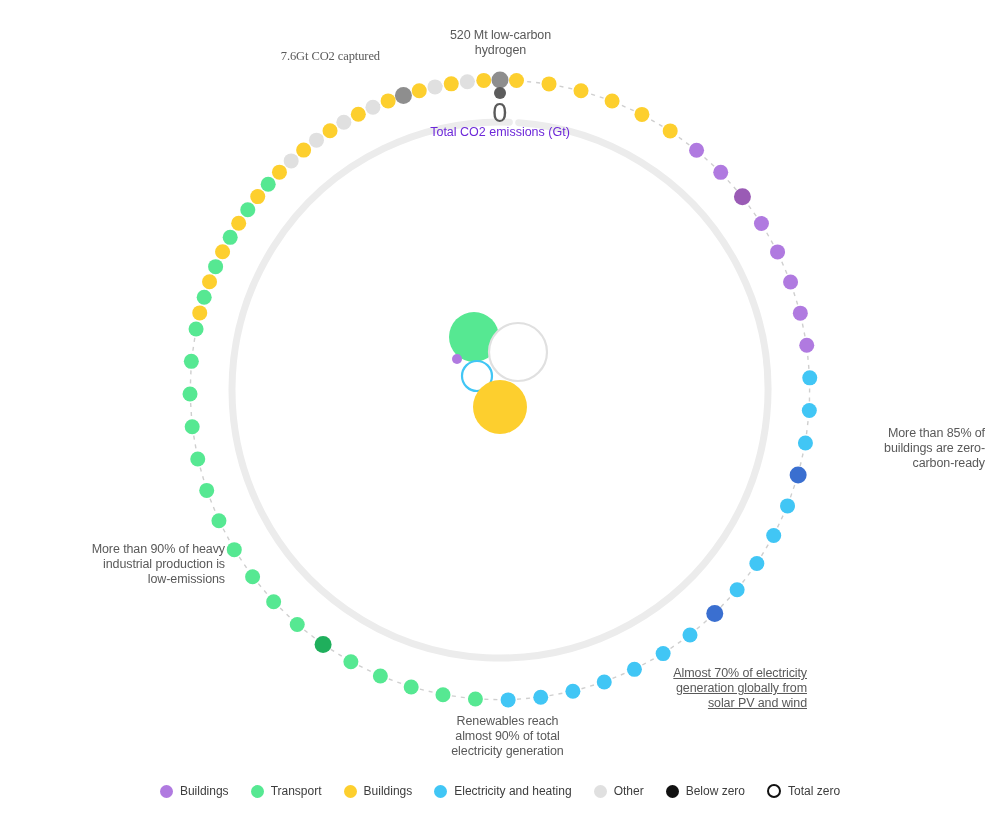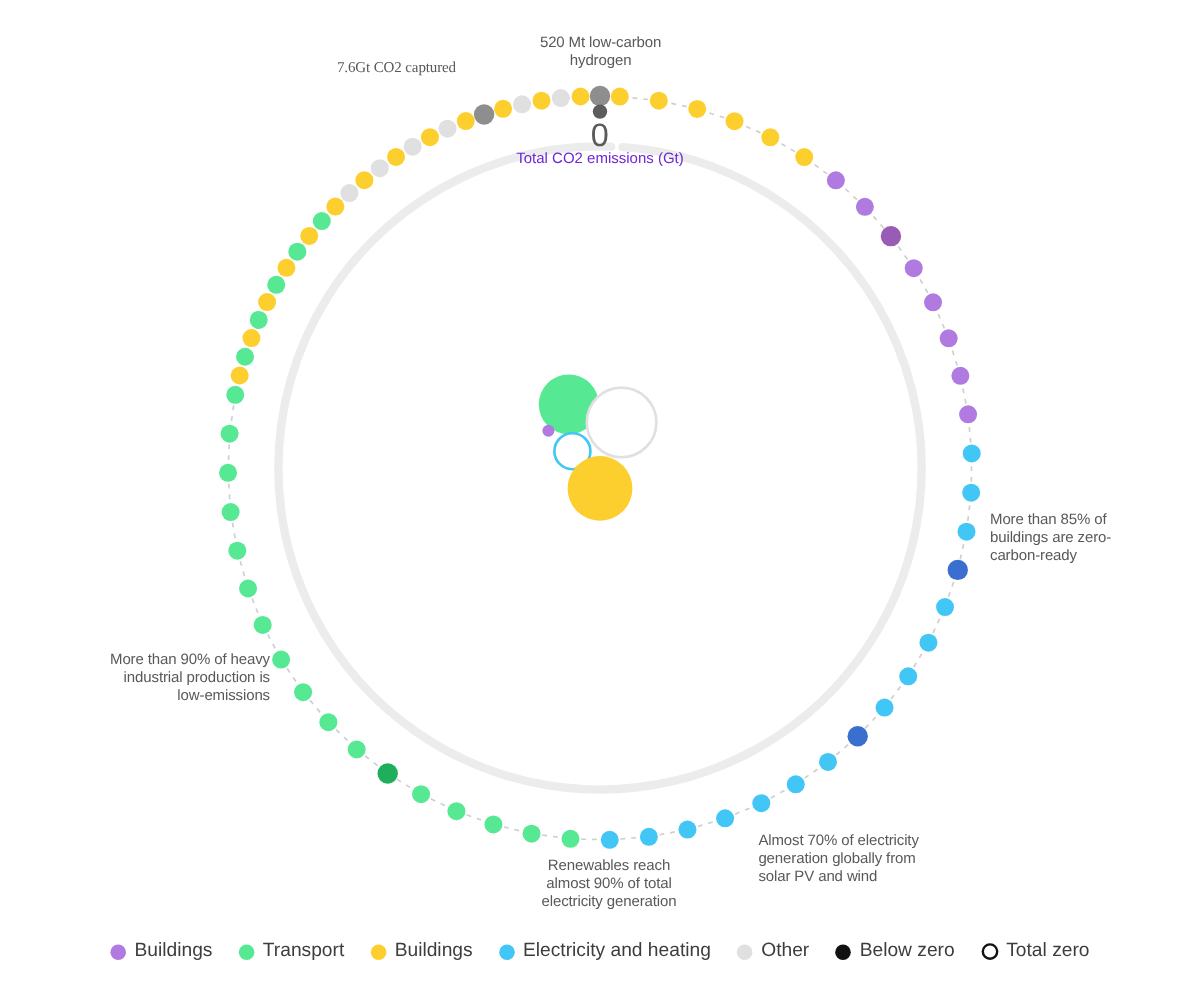--- a/index.html
+++ b/index.html
@@ -14,42 +14,42 @@
   .anno{
     position:absolute;
     font-size:12.5px;
     line-height:15px;
     color:#595959;
     letter-spacing:-0.1px;
     white-space:pre-line;
   }
   .anno.c{text-align:center;margin-top:16px;}
   .anno.r{text-align:right;}
-  .anno.l{text-align:left;}
+  .anno.l{text-align:right;}
   .center-num{
     position:absolute;
     font-size:27px;
     color:#5a5a5a;
     text-align:center;
     letter-spacing:0.5px;
   }
   .center-lbl{
     position:absolute;
     font-size:12.5px;
     color:#6d28d9;
     text-align:center;
   }
   .legend{
     position:absolute;
     left:0;top:784px;width:1000px;
     display:flex;
     justify-content:center;
     align-items:center;
     gap:22px;
-    font-size:16px;
+    font-size:12px;
     color:#3d3d3d;
   }
   .legend-item{display:flex;align-items:center;gap:7px;}
   .legend-dot{width:13px;height:13px;border-radius:50%;display:inline-block;}
   .legend-dot.hollow{background:#ffffff;border:2.5px solid #111111;width:10px;height:10px;}
 </style>
 </head>
 <body>
 
 <svg id="viz" viewBox="0 0 1000 825">
@@ -225,21 +225,21 @@
 <div class="anno r" style="left:185px;top:49px;width:195px;font-family:Liberation Serif, serif;">7.6Gt CO2 captured</div>
 <div class="anno l" style="left:825px;top:426px;width:160px;">More than 85% of
 buildings are zero-
 carbon-ready</div>
 <div class="anno r" style="left:60px;top:542px;width:165px;">More than 90% of heavy
 industrial production is
 low-emissions</div>
 <div class="anno c" style="left:420px;top:698px;width:175px;">Renewables reach
 almost 90% of total
 electricity generation</div>
-<div class="anno l" style="left:632px;top:693px;width:175px;">Almost 70% of electricity
+<div class="anno l" style="left:632px;top:666px;width:175px;text-decoration:underline;">Almost 70% of electricity
 generation globally from
 solar PV and wind</div>
 
 <div class="legend" id="legend">
     <div class="legend-item">
       <span class="legend-dot" style="background: rgb(176, 122, 224);"></span>
       <span>Buildings</span>
     </div>
     <div class="legend-item">
       <span class="legend-dot" style="background: rgb(86, 232, 146);"></span>

